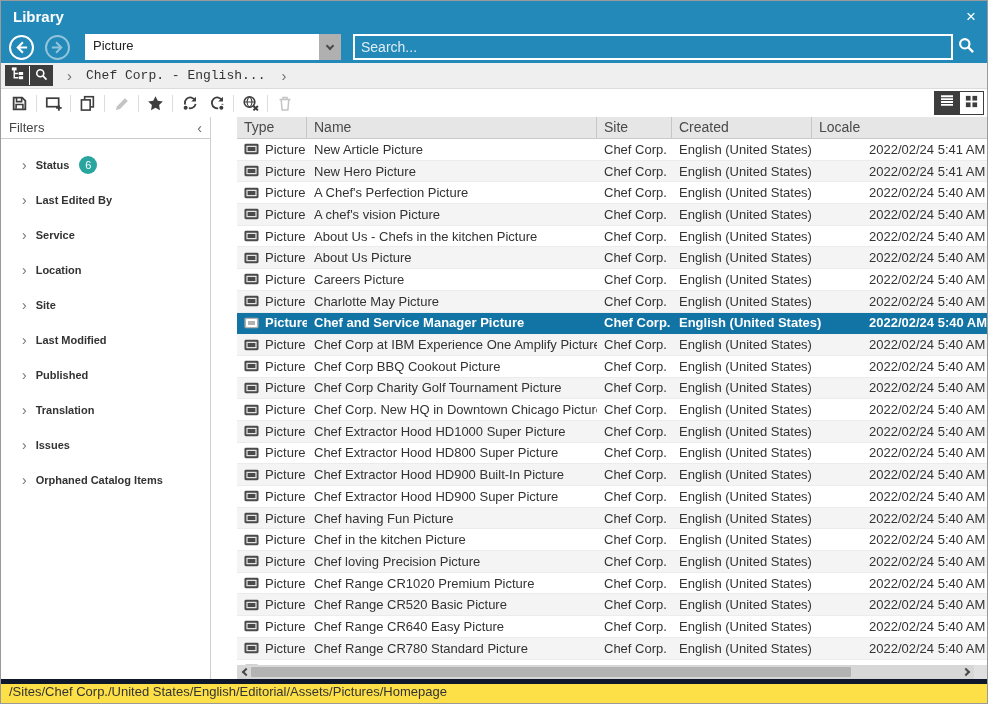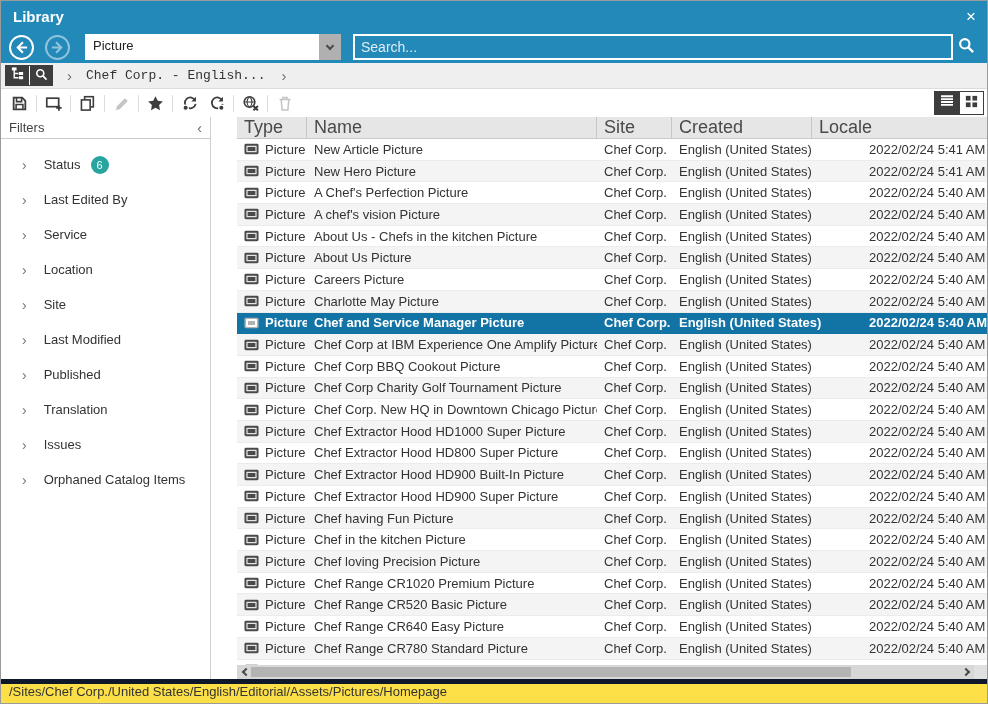--- a/index.html
+++ b/index.html
@@ -58,26 +58,26 @@
 
   
   .content{position:absolute;top:116px;left:0;right:0;bottom:24px;display:flex;gap:26px;}
   aside.filters{width:210px;flex:none;background:#fff;border-right:1px solid #cfcfcf;display:flex;flex-direction:column;}
   .fheader{height:22px;border-bottom:1px solid #ccc;display:flex;align-items:center;padding:0 8px;flex:none;}
   .fheader .ftitle{flex:1;font-size:13px;color:#444;}
   .fheader .fcollapse{color:#666;font-size:14px;line-height:1;}
   .flist{padding-top:8px;overflow:hidden;}
   .fitem{height:35px;display:flex;align-items:center;padding-left:21px;}
   .fitem .fchev{color:#757575;font-size:14px;line-height:1;}
-  .fitem .flabel{font-size:13px;font-weight:normal;color:#333;margin-left:17px;}
+  .fitem .flabel{font-size:11px;font-weight:bold;color:#333;margin-left:9px;}
   .fbadge{margin-left:10px;min-width:18px;height:18px;border-radius:50%;background:var(--badge);color:#fff;font-size:11px;display:flex;align-items:center;justify-content:center;}
 
   .main{flex:1;display:flex;flex-direction:column;overflow:hidden;}
   .thead{height:22px;flex:none;display:flex;background:#e6e6e6;border-bottom:1px solid #c9c9c9;}
-  .hcell{font-size:18px;color:#4a4a4a;line-height:21px;padding-left:7px;border-right:1px solid #c6c6c6;overflow:hidden;white-space:nowrap;}
+  .hcell{font-size:14px;color:#4a4a4a;line-height:21px;padding-left:7px;border-right:1px solid #c6c6c6;overflow:hidden;white-space:nowrap;}
   .hcorner{width:13px;flex:none;background:#e6e6e6;}
   .bodywrap{flex:1;display:flex;overflow:hidden;}
   .rows{width:765px;flex:none;overflow:hidden;}
   .trow{height:21.7px;display:flex;align-items:center;background:#fff;border-bottom:1px solid #ececec;}
   .trow.alt{background:#f4f4f4;}
   .trow.sel{background:var(--selection);border-bottom-color:var(--selection);}
   .trow.sel .cell{color:#fff;font-weight:bold;}
   .trow.sel .picicon{filter:brightness(2.4);}
   .cell{font-size:13px;color:#333;padding-left:7px;overflow:hidden;white-space:nowrap;display:flex;align-items:center;}
   .col-type{width:70px;flex:none;}

